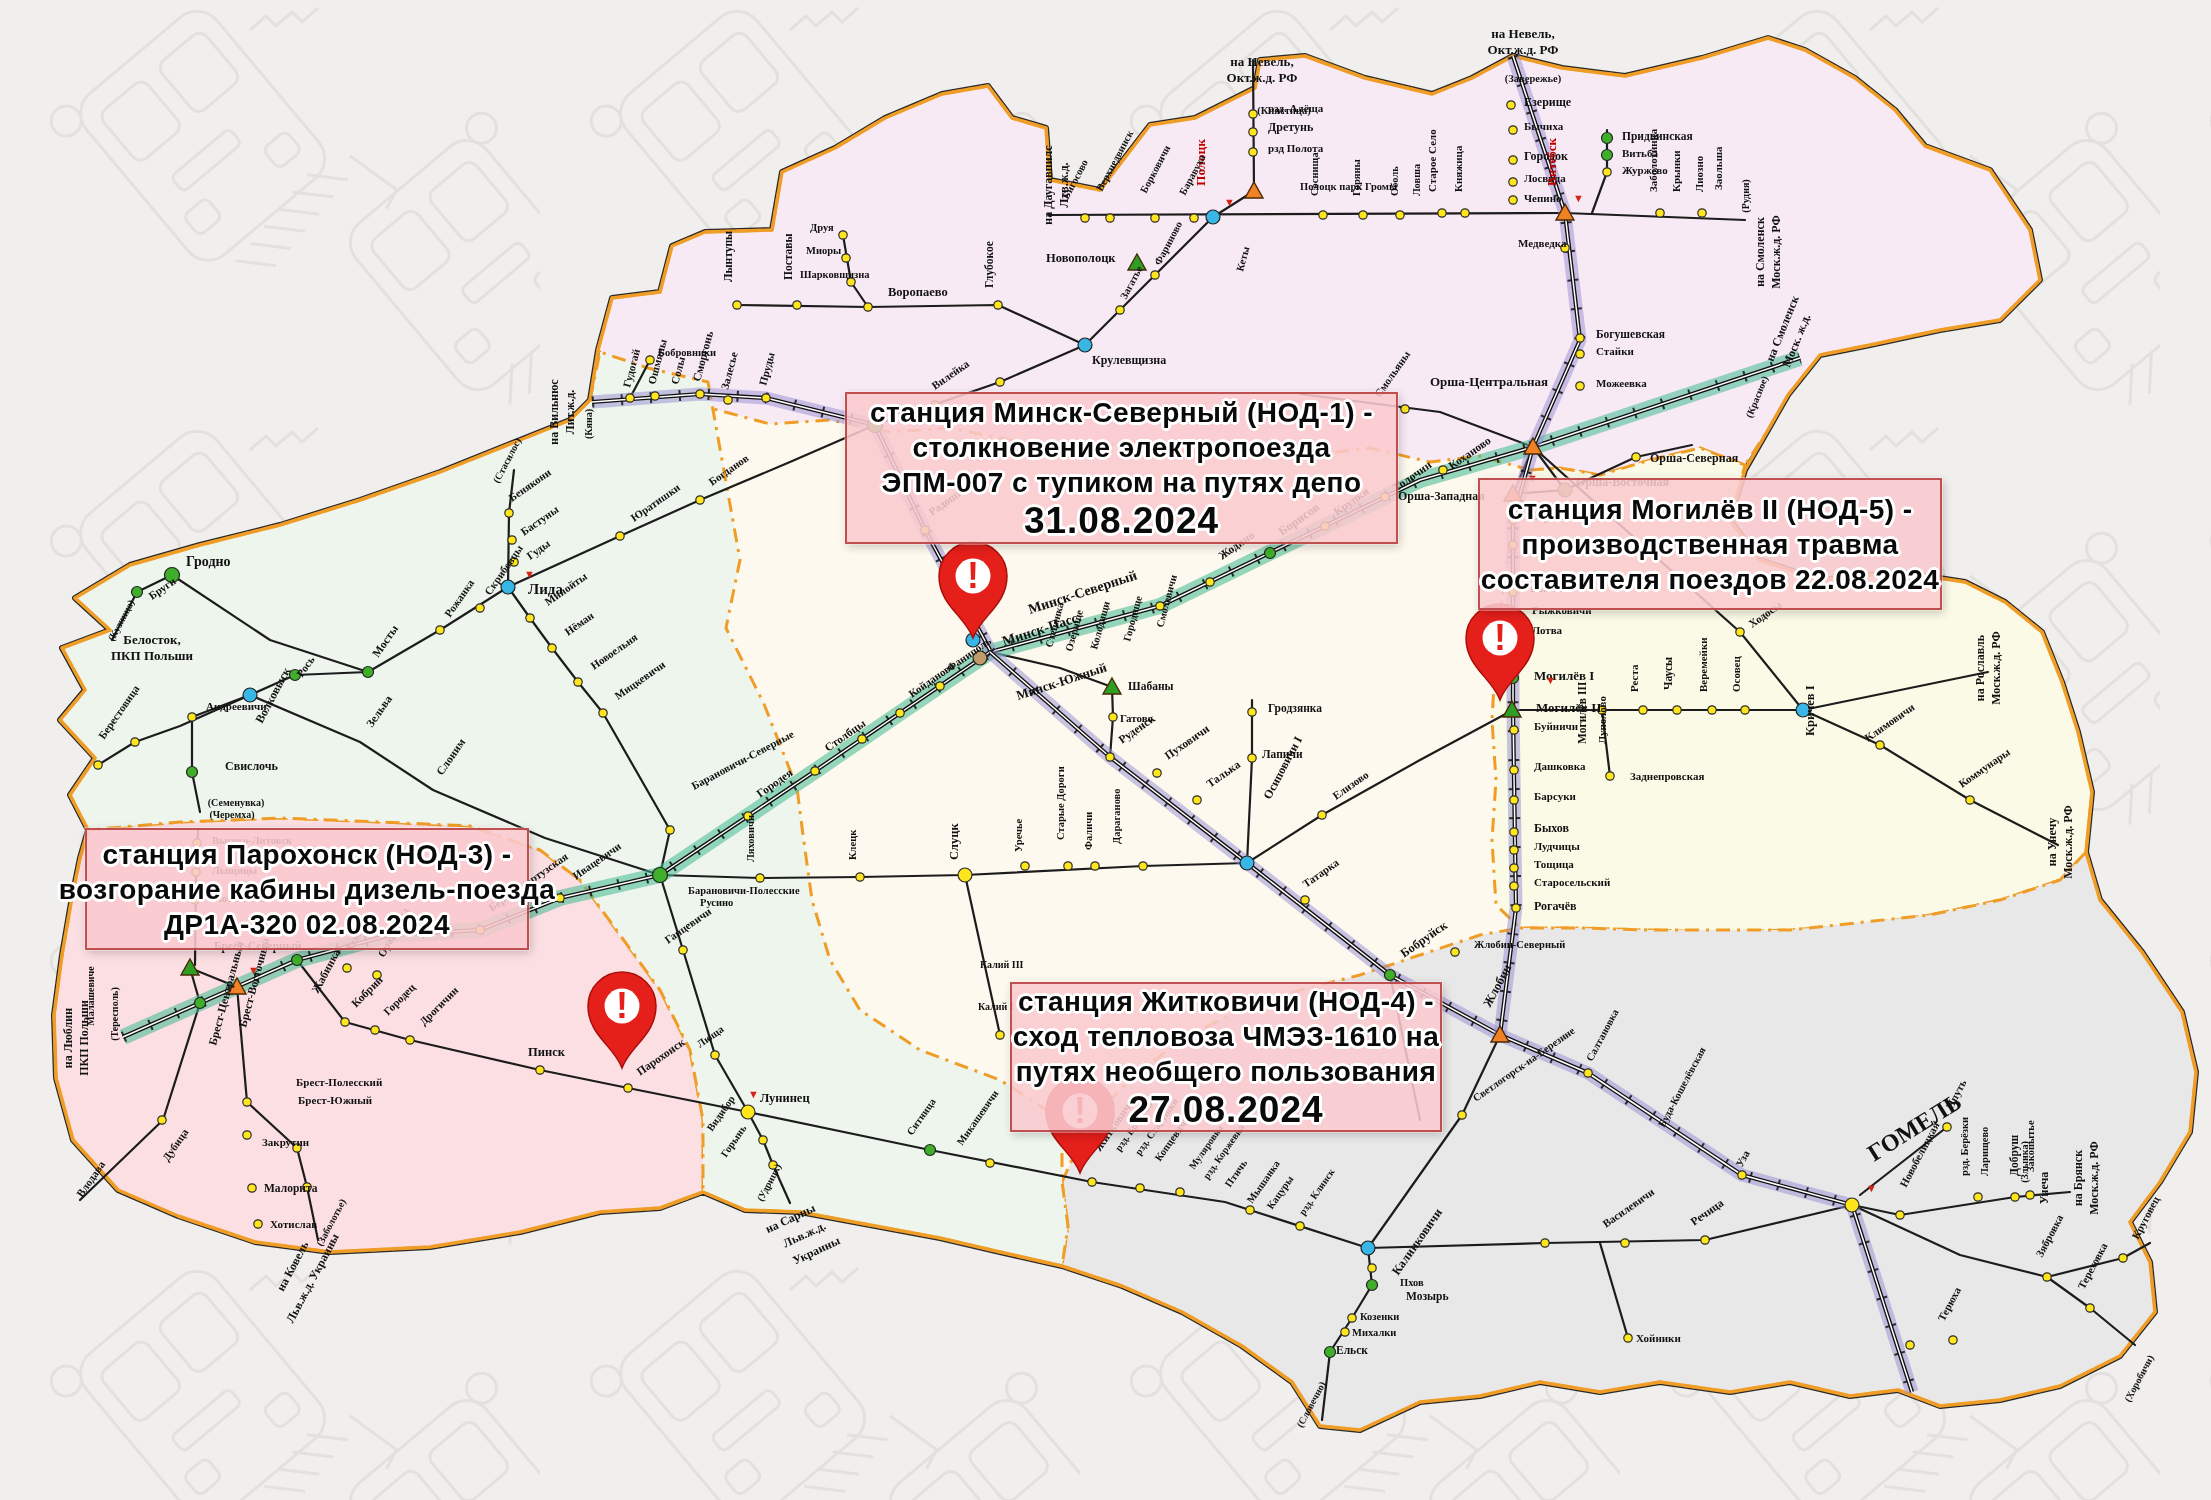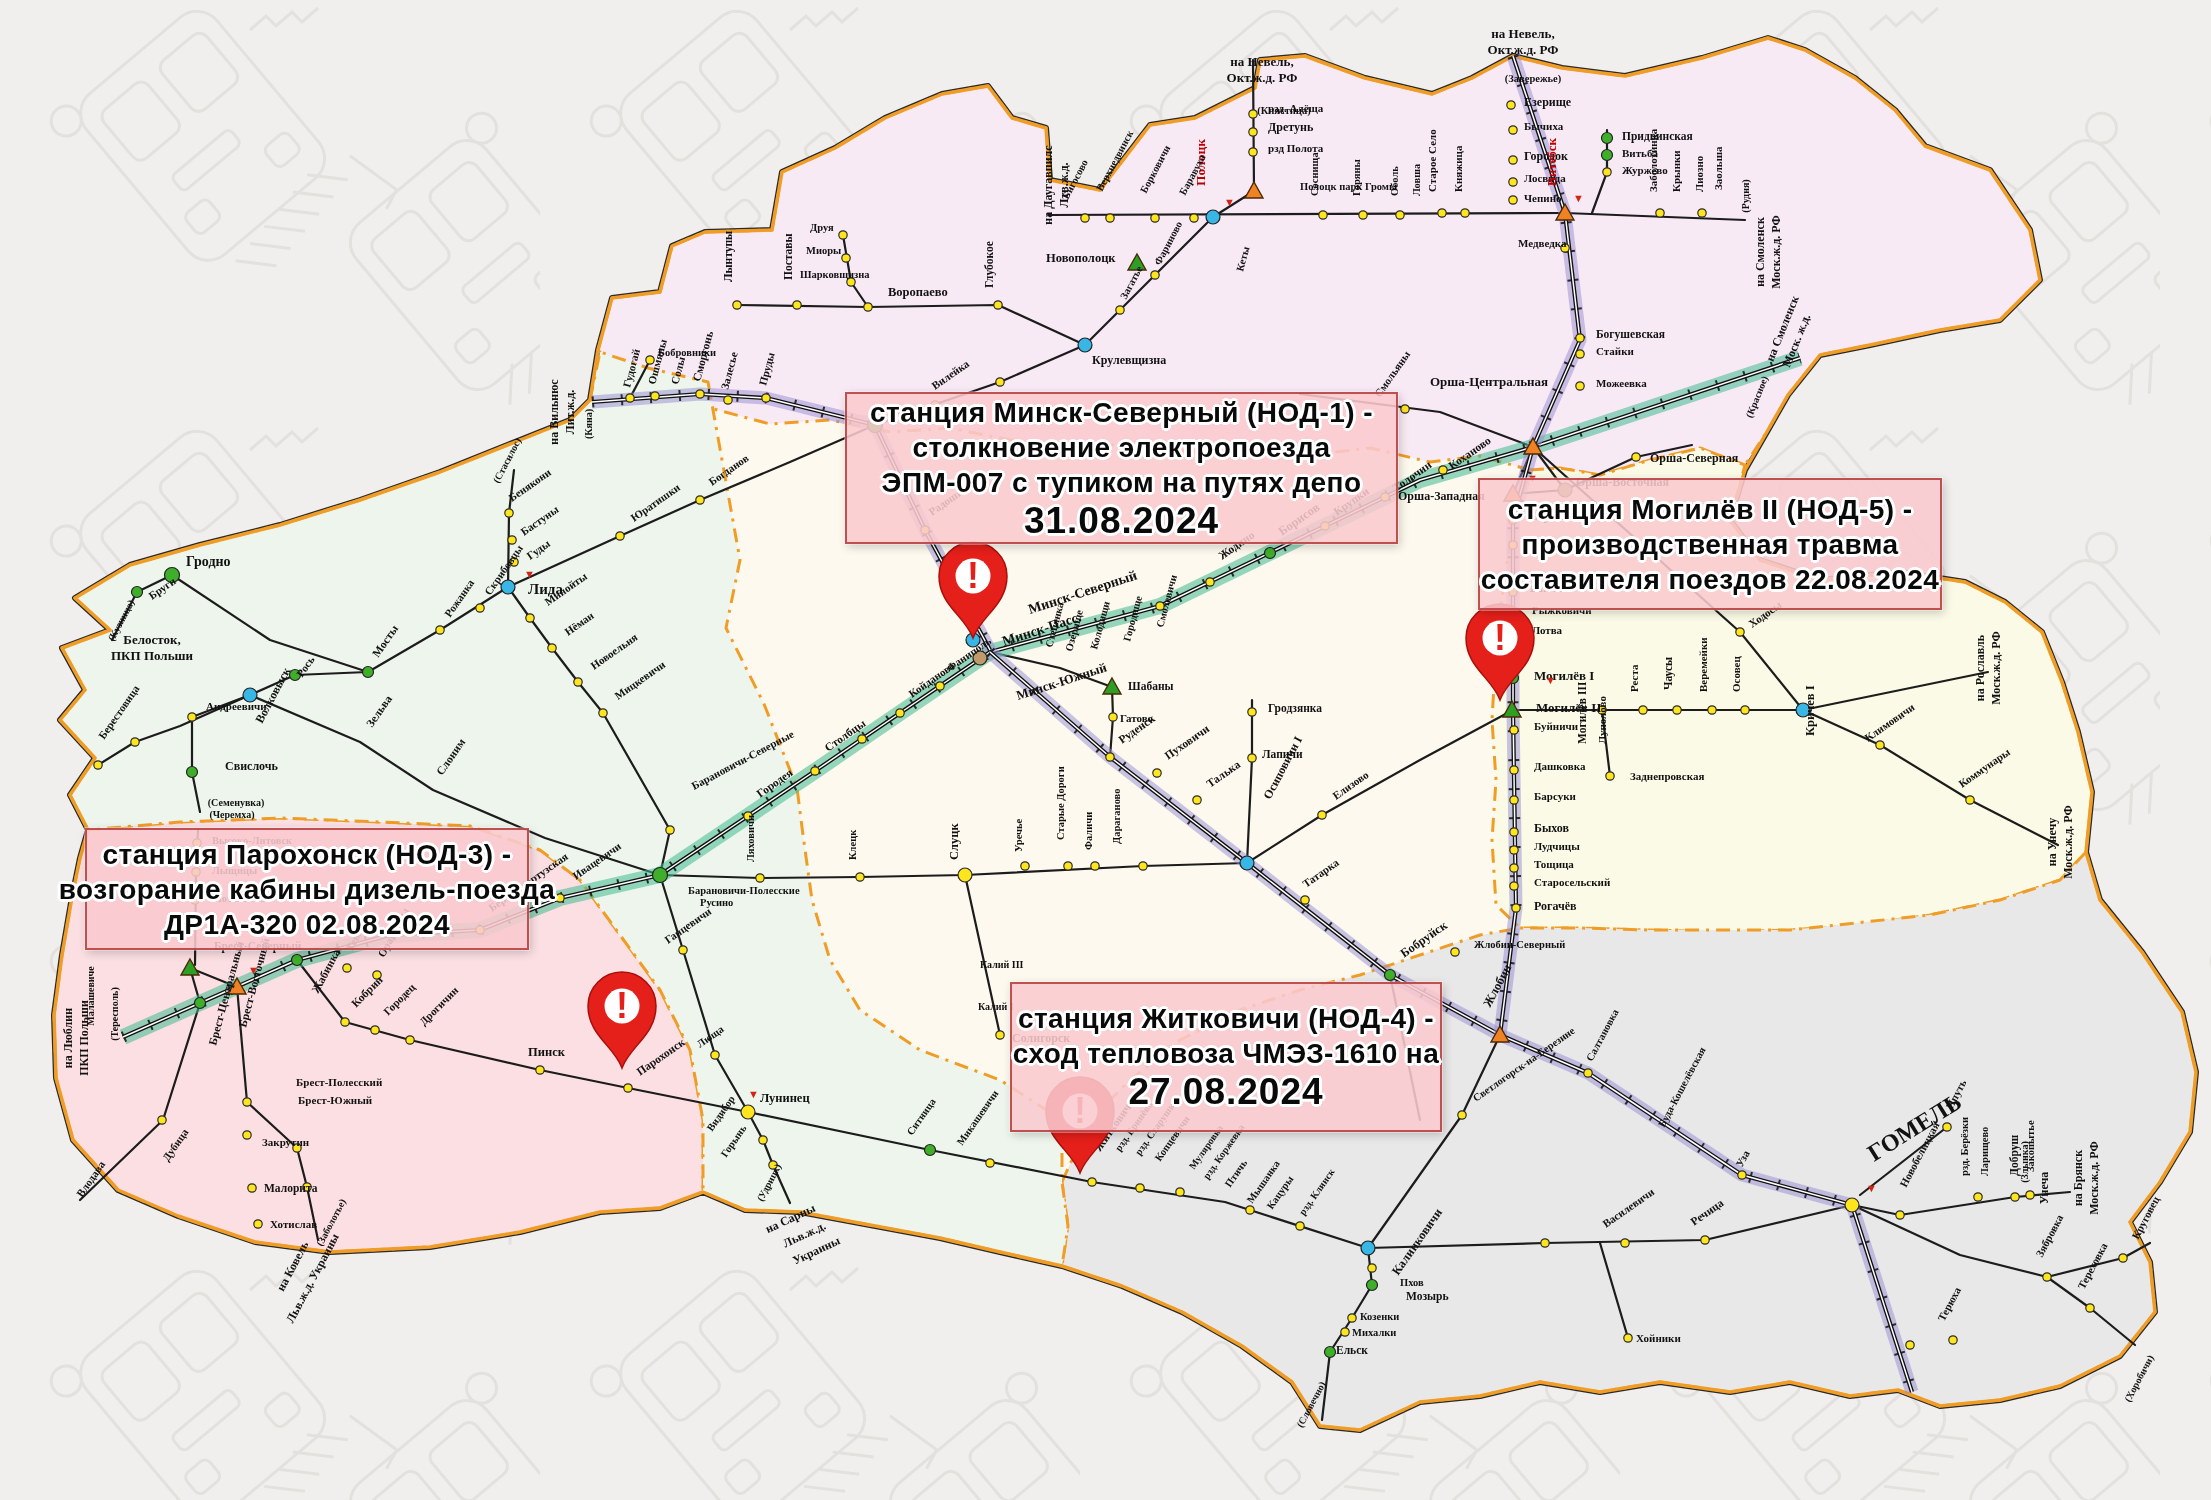--- a/index.html
+++ b/index.html
@@ -634,15 +634,16 @@
   </div>
   <div class="callout" style="left: 85px; top: 828px; width: 444px; height: 122px;">
     <span class="line">станция Парохонск (НОД-3) -</span>
     <span class="line">возгорание кабины дизель-поезда</span>
     <span class="line">ДР1А-320 02.08.2024</span>
 
   </div>
   <div class="callout" style="left: 1010px; top: 938px; width: 432px; height: 150px; margin-top: 44px;">
     <span class="line">станция Житковичи (НОД-4) -</span>
     <span class="line">сход тепловоза ЧМЭЗ-1610 на</span>
+    <span class="line">путях необщего пользования</span>
     <span class="line big">27.08.2024</span>
   </div>
 </div>
 
 </body></html>

